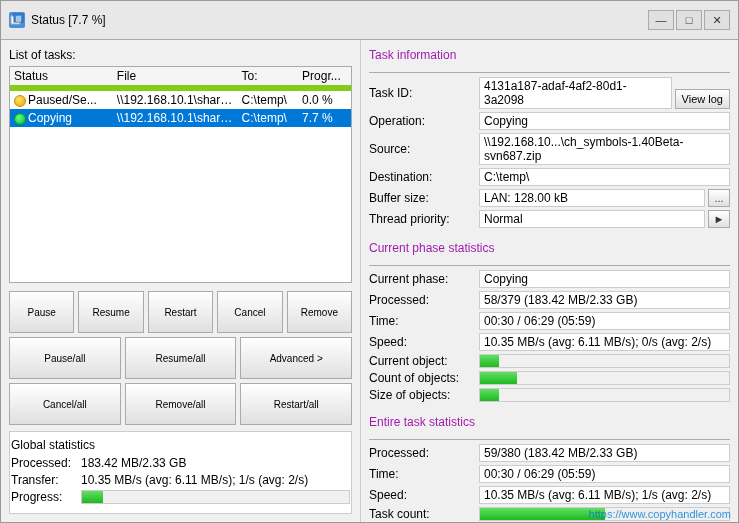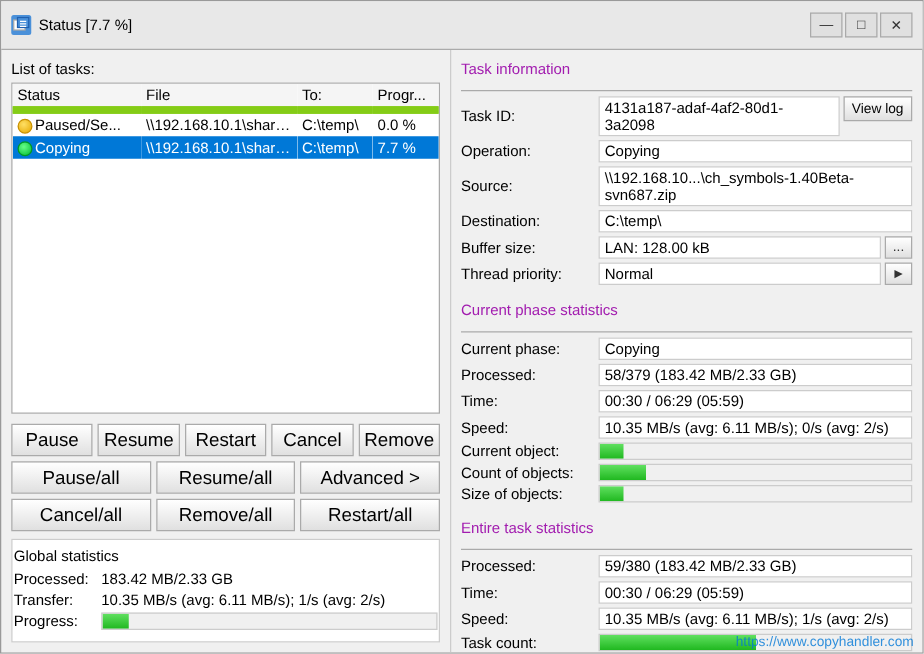--- a/index.html
+++ b/index.html
@@ -133,25 +133,25 @@
     }
     .status-yellow { background: radial-gradient(circle at 40% 35%, #ffe066, #e6a800); border: 1px solid #c89000; }
     .status-green { background: radial-gradient(circle at 40% 35%, #66ff88, #00bb33); border: 1px solid #009922; }
     .btn-row {
       display: flex;
       gap: 4px;
       margin-bottom: 4px;
     }
     .btn {
       flex: 1;
-      height: 26px;
+      height: 42px;
       background: linear-gradient(to bottom, #ffffff, #e0e0e0);
       border: 1px solid #aaa;
       cursor: pointer;
-      font-size: 15px;
+      font-size: 10px;
       color: #000;
       display: flex;
       align-items: center;
       justify-content: center;
     }
     .btn:disabled { color: #aaa; cursor: default; }
     .global-stats {
       border: 1px solid #ccc;
       background: white;
       padding: 6px 1px;
@@ -205,21 +205,21 @@
       background: white;
       padding: 1px 4px;
       font-size: 12px;
       color: #000;
       min-height: 18px;
       display: flex;
       align-items: center;
     }
     .info-value-with-btn {
       display: flex;
-      align-items: flex-start;
+      align-items: flex-end;
       flex: 1;
       gap: 3px;
     }
     .small-btn {
       height: 20px;
       padding: 0 6px;
       background: linear-gradient(to bottom, #ffffff, #e0e0e0);
       border: 1px solid #aaa;
       cursor: pointer;
       font-size: 11px;

